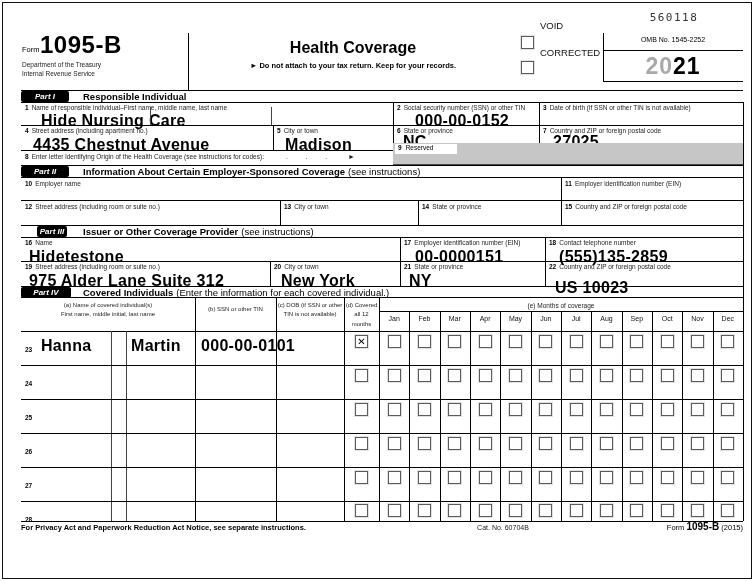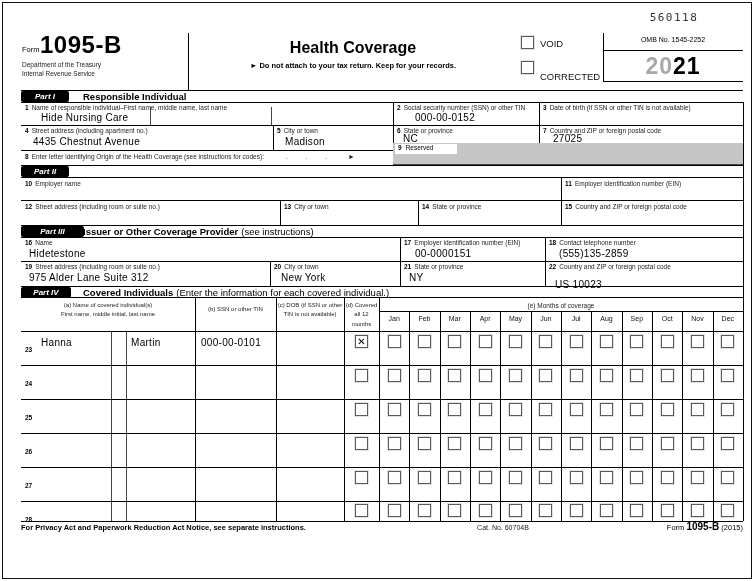--- a/index.html
+++ b/index.html
@@ -4,21 +4,21 @@
 <style>
   *{margin:0;padding:0;box-sizing:border-box}
   html,body{width:754px;height:581px;background:#fff;overflow:hidden}
   body{font-family:"Liberation Sans",sans-serif;color:#000}
   .page{position:relative;width:750px;height:577px;margin:2px;background:#fff;border:1px solid #111;overflow:hidden}
   .hl{position:absolute;height:1px;background:#000}
   .vl{position:absolute;width:1px;background:#000}
   .tick{position:absolute;width:1px;background:#444}
   .lbl{position:absolute;font-size:6.5px;color:#1c1c1c;white-space:nowrap}
   .lbl b{margin-right:3px;color:#000}
-  .val{position:absolute;font-size:10px;font-weight:normal;letter-spacing:.3px;white-space:nowrap;color:#000}
+  .val{position:absolute;font-size:16px;font-weight:bold;letter-spacing:.3px;white-space:nowrap;color:#000}
   .chip{position:absolute;width:48px;height:11px;background:#000;color:#fff;font-size:8px;font-weight:bold;font-style:italic;text-align:center;line-height:11px;border-radius:2px}
   .bartitle{position:absolute;font-size:9.5px;font-weight:bold;white-space:nowrap;line-height:11px}
   .bartitle .note{font-weight:normal;margin-left:3px}
   .cb{position:absolute;width:13px;height:13px;border:1px solid #5a5a5a;background:#fefefe;box-shadow:0 0 0 1px #e2e2e2}
   .cb.checked::before{content:"✕";position:absolute;left:0;top:0;width:100%;height:100%;font-size:10px;line-height:12px;text-align:center;color:#000}
   .thc{position:absolute;font-size:6px;text-align:center;line-height:1.55;color:#1c1c1c}
   .mhead{position:absolute;font-size:7px;text-align:center;color:#111}
   .docnum{position:absolute;left:636px;top:8px;width:70px;font-family:"DejaVu Sans Mono",monospace;font-size:11px;letter-spacing:1.5px;color:#333;text-align:center}
   .bignum{position:absolute;left:37px;top:28px;font-size:24px;font-weight:bold;letter-spacing:.5px}
   .formword{position:absolute;left:19px;top:42px;font-size:7.5px}
@@ -51,23 +51,23 @@
   <div class="formword">Form</div>
   <div class="bignum">1095-B</div>
   <div class="dept" style="top:58px">Department of the Treasury</div>
   <div class="dept" style="top:67px">Internal Revenue Service</div>
   <div class="vl" style="left:185px;top:30px;height:57px"></div>
 
   <div class="title">Health Coverage</div>
   <div class="instr" style="top:58px">► Do not attach to your tax return. Keep for your records.</div>
 
   <div class="cb" style="left:518px;top:33px"></div>
-  <div class="cklabel" style="top:35px">VOID</div>
+  <div class="cklabel" style="top:17px">VOID</div>
   <div class="cb" style="left:518px;top:58px"></div>
-  <div class="cklabel" style="top:68px">CORRECTED</div>
+  <div class="cklabel" style="top:44px">CORRECTED</div>
 
   <div class="vl" style="left:600px;top:30px;height:48px"></div>
   <div class="omb">OMB No. 1545-2252</div>
   <div class="hl" style="left:600px;top:47px;width:140px"></div>
   <div class="year"><span class="y20">20</span><span>21</span></div>
   <div class="hl" style="left:600px;top:78px;width:140px"></div>
   <div class="hl" style="left:18px;top:87px;width:722px"></div>
 
   <div class="chip" style="left:18px;top:88px">Part I</div>
   <div class="bartitle" style="left:80px;top:88px">Responsible Individual</div>
@@ -97,34 +97,35 @@
   <div class="hl" style="left:390px;top:140px;width:350px"></div>
 
   <div class="lbl" style="left:22px;top:150px"><b>8</b><span>Enter letter identifying Origin of the Health Coverage (see instructions for codes):</span><span class="dots">. . .</span><span class="arrow">►</span></div>
   <div class="dbox">D</div>
   <div class="gray9">
     <div class="chip9"><b>9</b><span>Reserved</span></div>
   </div>
   <div class="hl" style="left:18px;top:162px;width:722px"></div>
 
   <div class="chip" style="left:18px;top:163px">Part II</div>
+  <div class="bartitle" style="left:80px;top:163px"><span>Information About Certain Employer-Sponsored Coverage</span><span class="note">(see instructions)</span></div>
   <div class="hl" style="left:18px;top:174px;width:722px"></div>
   <div class="lbl" style="left:22px;top:177px"><b>10</b><span>Employer name</span></div>
   <div class="vl" style="left:558px;top:174px;height:48px"></div>
   <div class="lbl" style="left:562px;top:177px"><b>11</b><span>Employer identification number (EIN)</span></div>
   <div class="hl" style="left:18px;top:197px;width:722px"></div>
   <div class="lbl" style="left:22px;top:200px"><b>12</b><span>Street address (including room or suite no.)</span></div>
   <div class="vl" style="left:277px;top:197px;height:25px"></div>
   <div class="lbl" style="left:281px;top:200px"><b>13</b><span>City or town</span></div>
   <div class="vl" style="left:415px;top:197px;height:25px"></div>
   <div class="lbl" style="left:419px;top:200px"><b>14</b><span>State or province</span></div>
   <div class="lbl" style="left:562px;top:200px"><b>15</b><span>Country and ZIP or foreign postal code</span></div>
   <div class="hl" style="left:18px;top:222px;width:722px"></div>
 
-  <div class="chip" style="left:18px;top:223px;width:63px">Part III</div>
+  <div class="chip" style="left:34px;top:223px;width:30px">Part III</div>
   <div class="bartitle" style="left:80px;top:223px"><span>Issuer or Other Coverage Provider</span><span class="note">(see instructions)</span></div>
   <div class="hl" style="left:18px;top:234px;width:722px"></div>
   <div class="lbl" style="left:22px;top:236px"><b>16</b><span>Name</span></div>
   <div class="val" style="left:26px;top:245px">Hidetestone</div>
   <div class="vl" style="left:397px;top:234px;height:49px"></div>
   <div class="lbl" style="left:401px;top:236px"><b>17</b><span>Employer identification number (EIN)</span></div>
   <div class="val" style="left:412px;top:245px">00-0000151</div>
   <div class="vl" style="left:542px;top:234px;height:49px"></div>
   <div class="lbl" style="left:546px;top:236px"><b>18</b><span>Contact telephone number</span></div>
   <div class="val" style="left:556px;top:245px">(555)135-2859</div>

